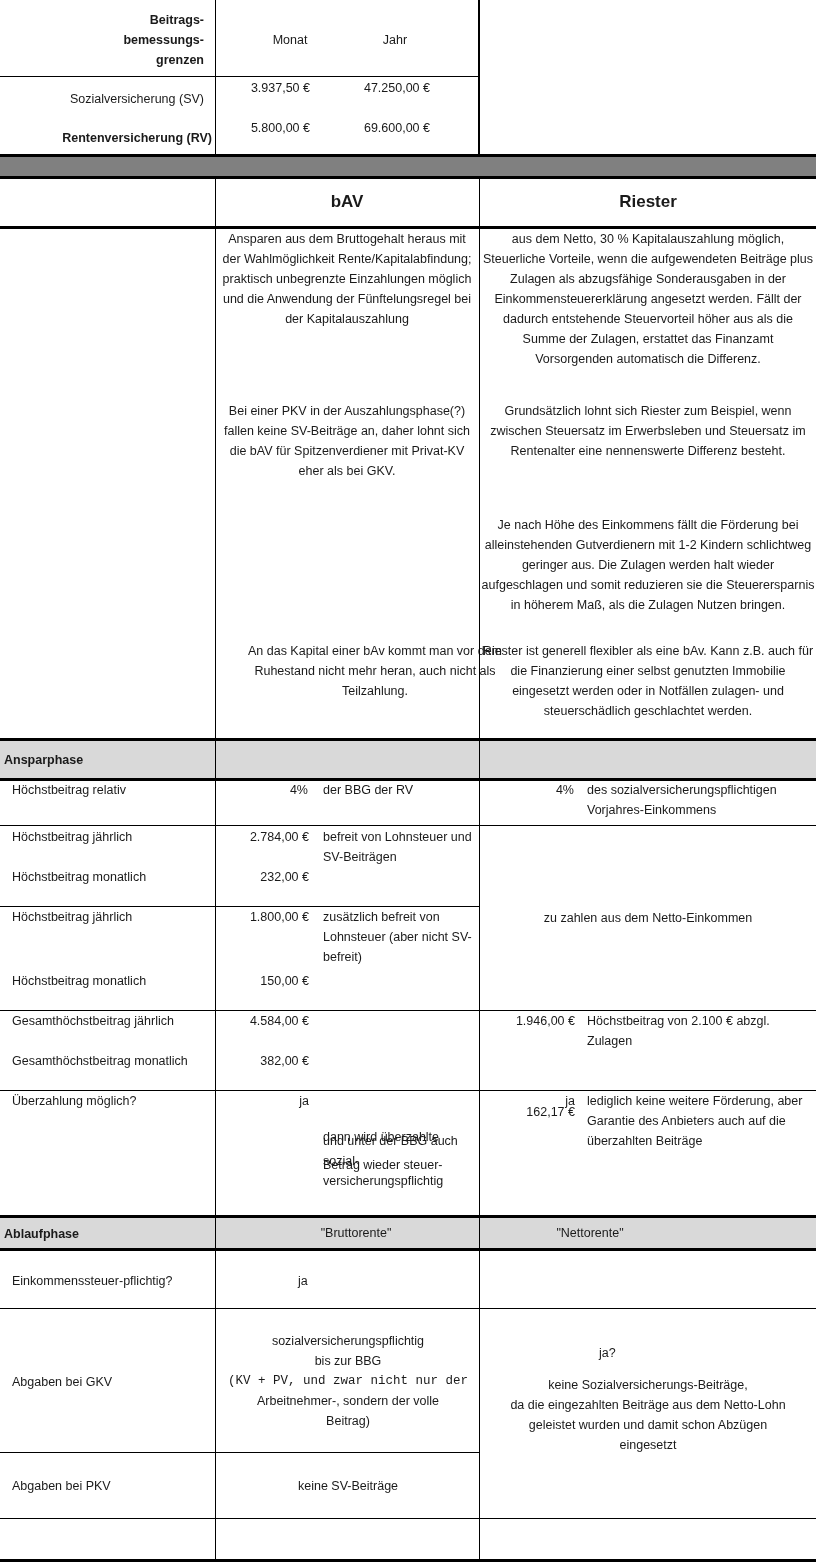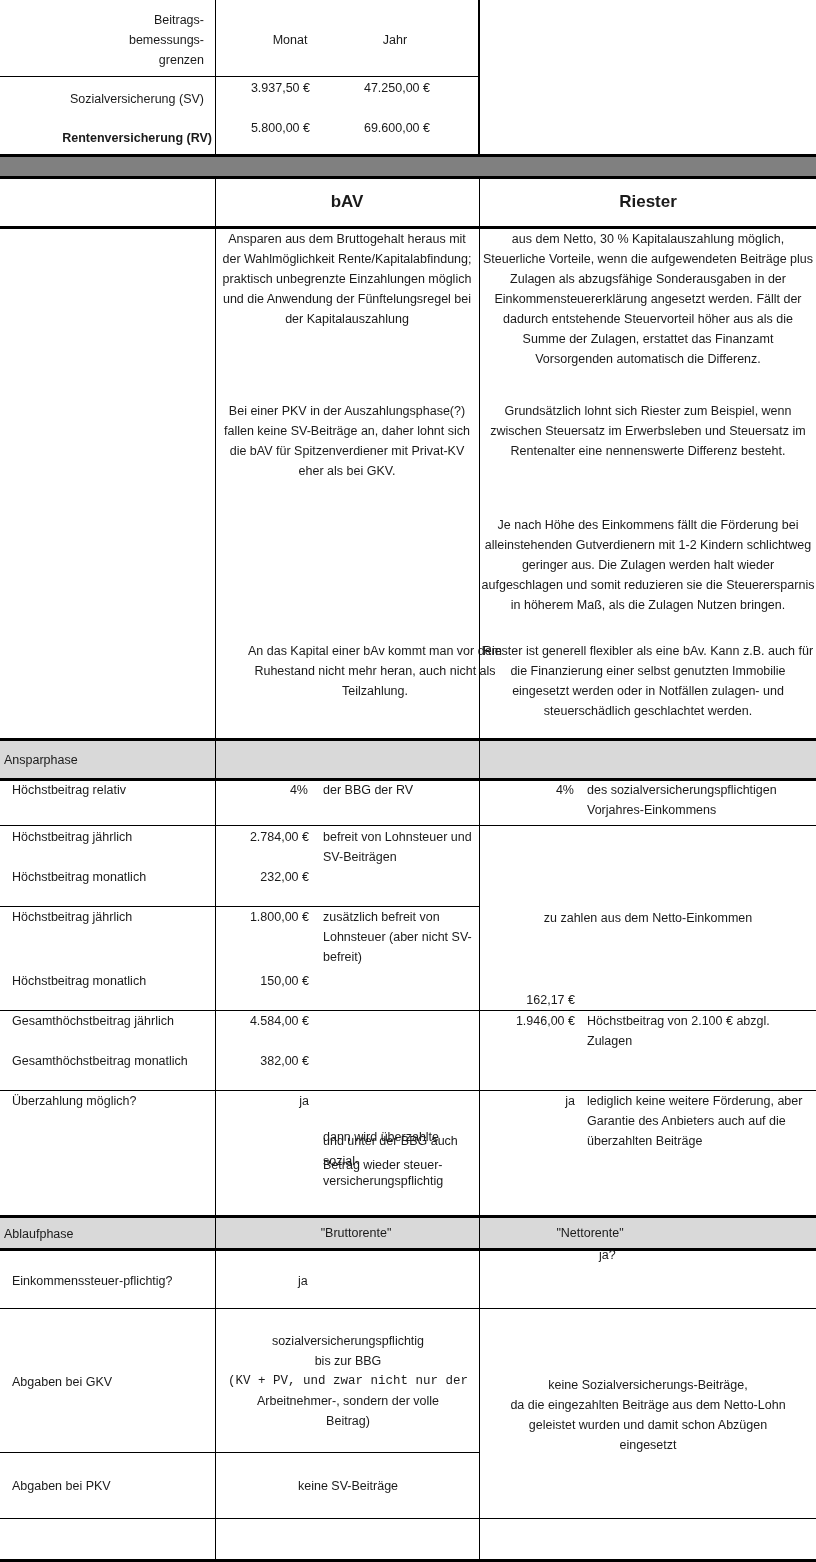--- a/index.html
+++ b/index.html
@@ -6,21 +6,21 @@
     html, body { width: 816px; height: 1562px; background: #ffffff; overflow: hidden; }
     body { position: relative; font-family: "Liberation Sans", "DejaVu Sans", sans-serif; font-size: 12.5px; color: #1a1a1a; }
     .hline { position: absolute; background: #000; height: 1px; }
     .hthick { position: absolute; background: #000; height: 3px; }
     .vline { position: absolute; background: #000; width: 1px; }
     .vthick { position: absolute; background: #000; width: 2px; }
     .txt { position: absolute; line-height: 20px; white-space: nowrap; }
     .r { text-align: right; }
     .c { text-align: center; }
     .wrap { white-space: normal; }
-    .b { font-weight: normal; }
+    .b { font-weight: bold; }
     .band-gray { position: absolute; background: #808080; }
     .band-light { position: absolute; background: #d9d9d9; }
     .big { font-size: 17px; font-weight: bold; }
   </style>
 </head>
 <body>
 
 <div>
   <div class="txt r b" style="left:60px; top:10px; width:144px;">Beitrags-</div>
   <div class="txt r b" style="left:60px; top:30px; width:144px;">bemessungs-</div>
@@ -84,21 +84,21 @@
 <div class="txt wrap" style="left:323px; top:907px; width:150px;">zusätzlich befreit von Lohnsteuer (aber nicht SV-befreit)</div>
 
 <div class="txt c" style="left:481px; top:908px; width:334px;">zu zahlen aus dem Netto-Einkommen</div>
 <div class="hline" style="left:0; width:816px; top:1010px;"></div>
 
 <div class="txt" style="left:12px; top:1011px;">Gesamthöchstbeitrag jährlich</div>
 <div class="txt" style="left:12px; top:1051px;">Gesamthöchstbeitrag monatlich</div>
 <div class="txt r" style="left:220px; top:1011px; width:89px;">4.584,00 €</div>
 <div class="txt r" style="left:220px; top:1051px; width:89px;">382,00 €</div>
 <div class="txt r" style="left:480px; top:1011px; width:95px;">1.946,00 €</div>
-<div class="txt r" style="left:480px; top:990px; width:95px;text-align:right;">162,17 €</div>
+<div class="txt r" style="left:480px; top:1102px; width:95px;text-align:right;">162,17 €</div>
 <div class="txt wrap" style="left:587px; top:1011px; width:225px;">Höchstbeitrag von 2.100 € abzgl. Zulagen</div>
 <div class="hline" style="left:0; width:816px; top:1090px;"></div>
 
 <div class="txt" style="left:12px; top:1091px;">Überzahlung möglich?</div>
 <div class="txt r" style="left:220px; top:1091px; width:89px;">ja</div>
 <div class="txt" style="left:323px; top:1091px;margin-top:36px;">dann wird überzahlte</div>
 <div class="txt" style="left:323px; top:1111px;margin-top:44px;">Betrag wieder steuer-</div>
 <div class="txt" style="left:323px; top:1131px;">und unter der BBG auch</div>
 <div class="txt" style="left:323px; top:1151px;">sozial-</div>
 <div class="txt" style="left:323px; top:1171px;">versicherungspflichtig</div>
@@ -107,21 +107,21 @@
 
 <div class="hthick" style="left:0; width:816px; top:1215px;"></div>
 <div class="band-light" style="left:0; width:816px; top:1218px; height:31px;"></div>
 <div class="txt b" style="left:4px; top:1224px;">Ablaufphase</div>
 <div class="txt c" style="left:216px; top:1223px; width:280px;">"Bruttorente"</div>
 <div class="txt c" style="left:480px; top:1223px; width:220px;">"Nettorente"</div>
 <div class="hthick" style="left:0; width:816px; top:1248px;"></div>
 
 <div class="txt" style="left:12px; top:1271px;">Einkommenssteuer-pflichtig?</div>
 <div class="txt" style="left:298px; top:1271px;">ja</div>
-<div class="txt" style="left:555px; top:1245px;padding-left:44px;">ja?</div>
+<div class="txt" style="left:555px; top:1343px;padding-left:44px;">ja?</div>
 <div class="hline" style="left:0; width:816px; top:1308px;"></div>
 
 <div class="txt" style="left:12px; top:1372px;">Abgaben bei GKV</div>
 <div class="txt c" style="left:216px; top:1331px; width:264px;">sozialversicherungspflichtig</div>
 <div class="txt c" style="left:216px; top:1351px; width:264px;">bis zur BBG</div>
 <div class="txt c" style="left:216px; top:1371px; width:264px;font-family:Liberation Mono, monospace;">(KV + PV, und zwar nicht nur der</div>
 <div class="txt c" style="left:216px; top:1391px; width:264px;">Arbeitnehmer-, sondern der volle</div>
 <div class="txt c" style="left:216px; top:1411px; width:264px;">Beitrag)</div>
 <div class="hline" style="left:0; width:480px; top:1452px;"></div>
 

